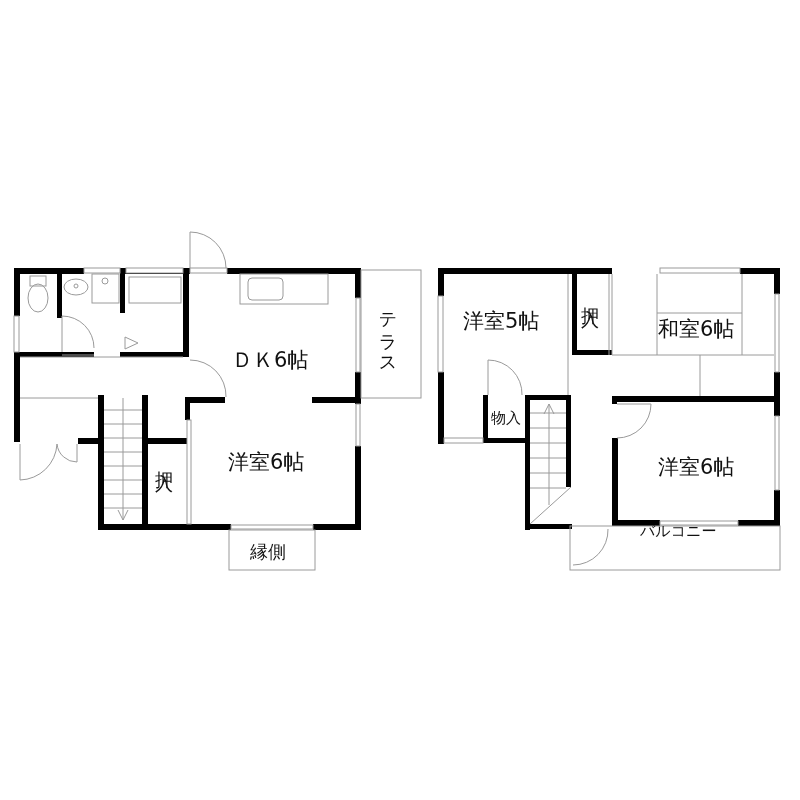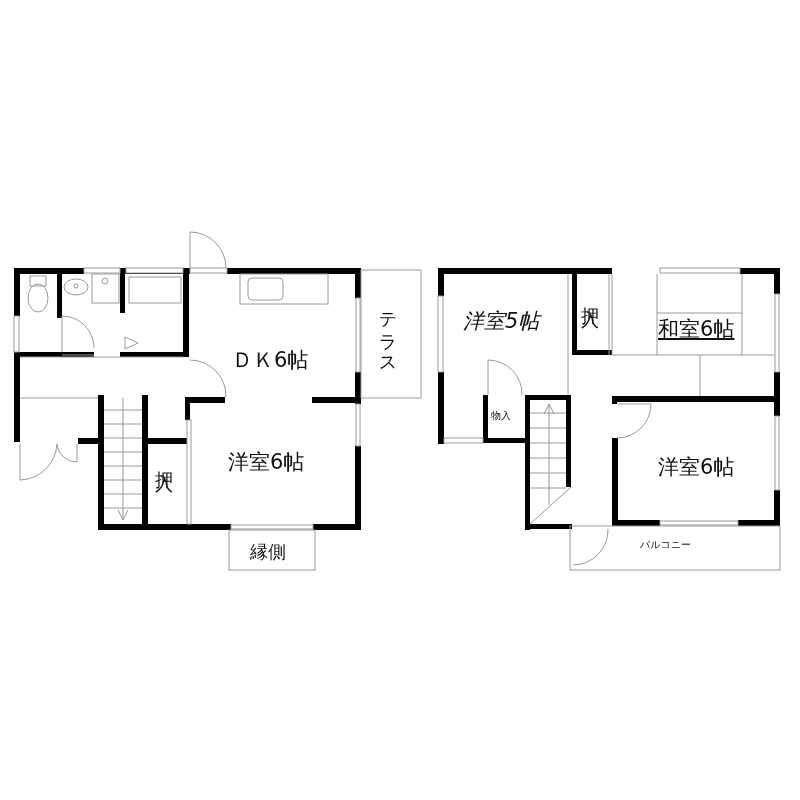--- a/index.html
+++ b/index.html
@@ -4,21 +4,21 @@
 <style>
   html, body { margin:0; padding:0; background:#ffffff; }
   body { width:800px; height:800px; position:relative; overflow:hidden; font-family:"DejaVu Sans", sans-serif; }
   svg { position:absolute; left:0; top:0; }
   .wall { fill:#000; }
   .thin { stroke:#9a9a9a; stroke-width:1; fill:none; }
   .thinw { stroke:#9a9a9a; stroke-width:1; fill:#fff; }
   .lbl { position:absolute; color:#111; white-space:nowrap; line-height:1; }
   .big { font-size:21px; }
   .mid { font-size:18px; }
-  .sm { font-size:10px; }
+  .sm { font-size:15px; }
   .vert { writing-mode:vertical-rl; letter-spacing:2px; }
 </style>
 </head>
 <body>
 
 <svg width="800" height="800" viewBox="0 0 800 800">
 
   <g>
 
     <rect class="wall" x="14" y="268" width="70" height="6"></rect>
@@ -173,18 +173,18 @@
     <path class="thin" d="M573 565 A35 35 0 0 0 608 529"></path>
   </g>
 </svg>
 
 <div class="lbl big" style="left:232px;top:350px;">ＤＫ6帖</div>
 <div class="lbl mid vert" style="left:379px;top:300px;">テラス</div>
 <div class="lbl big" style="left:228px;top:452px;">洋室6帖</div>
 <div class="lbl mid vert" style="left:155px;top:457px;">押入</div>
 <div class="lbl mid" style="left:250px;top:543px;font-family:Liberation Serif, serif;">縁側</div>
 
-<div class="lbl big" style="left:463px;top:311px;font-style:italic;">洋室5帖</div>
+<div class="lbl big" style="left:463px;top:311px;">洋室5帖</div>
 <div class="lbl mid vert" style="left:581px;top:293px;">押入</div>
-<div class="lbl big" style="left:658px;top:319px;text-decoration:underline;">和室6帖</div>
+<div class="lbl big" style="left:658px;top:319px;">和室6帖</div>
 <div class="lbl sm" style="left:491px;top:411px;">物入</div>
 <div class="lbl big" style="left:658px;top:457px;">洋室6帖</div>
-<div class="lbl sm" style="left:640px;top:540px;">バルコニー</div>
+<div class="lbl sm" style="left:640px;top:524px;">バルコニー</div>
 
 </body></html>

